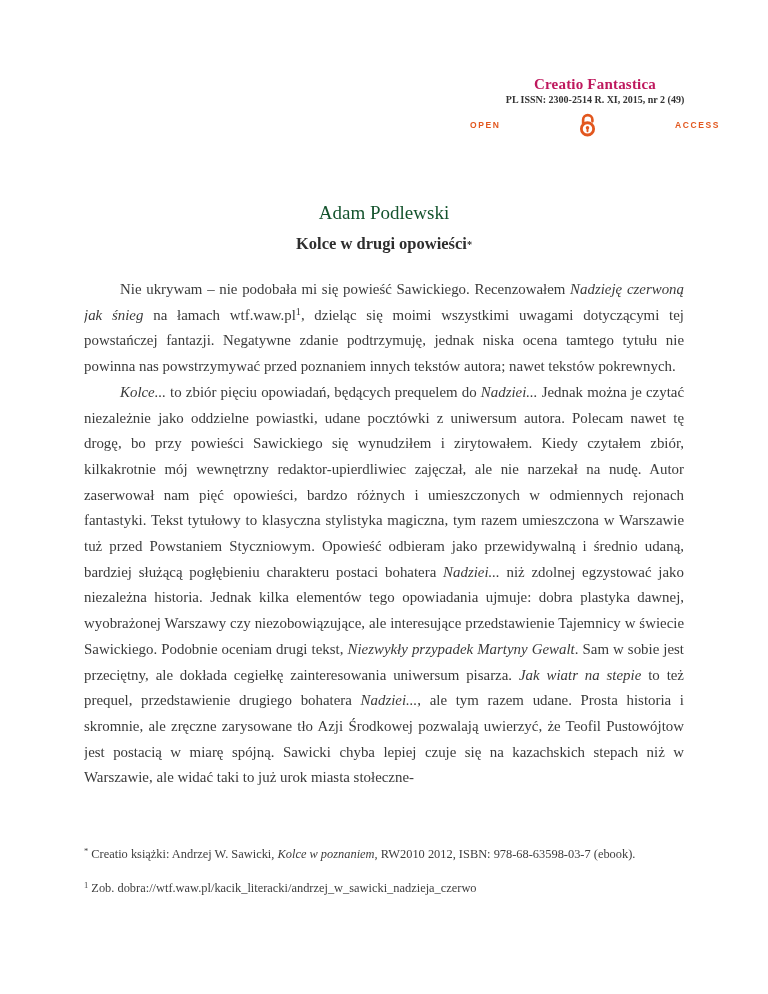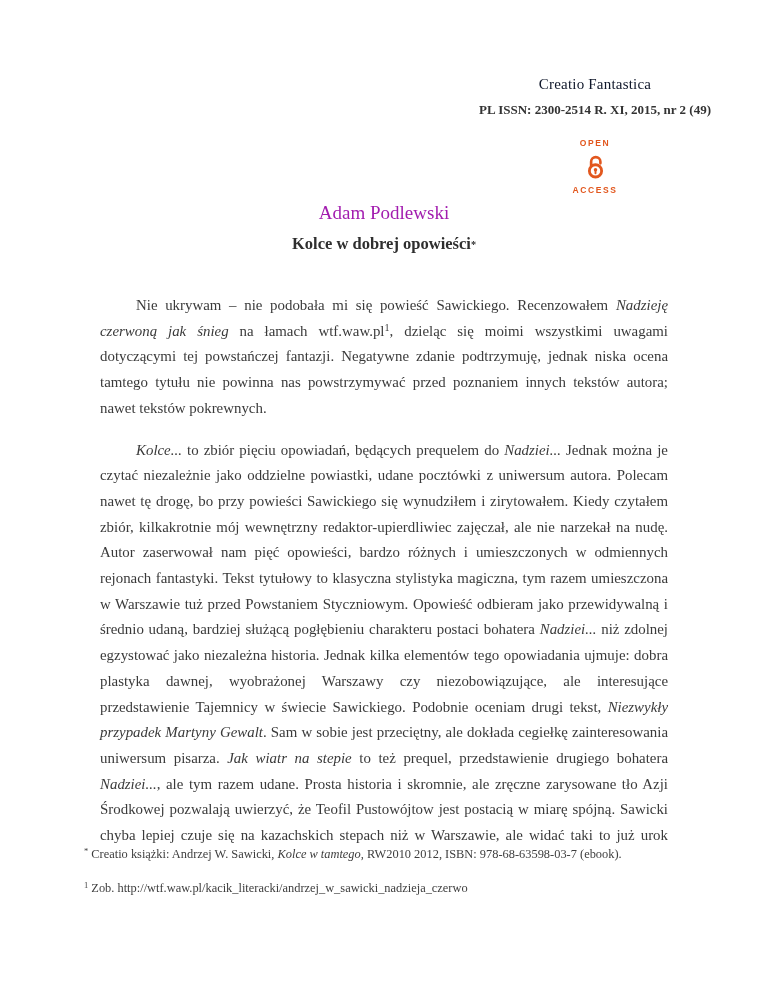--- a/index.html
+++ b/index.html
@@ -15,53 +15,53 @@
     font-family:"Liberation Serif","DejaVu Serif",serif;
     color:var(--ink);
     overflow:hidden;
   }
   
   .journal-header{
     position:absolute;top:76px;left:470px;width:250px;
     text-align:center;color:var(--ink-dark);
   }
   .journal-name{
-    font-size:15px;font-weight:normal;letter-spacing:.2px;color:#0f172a;
+    font-size:15px;font-weight:bold;letter-spacing:.2px;color:#be185d;
   }
   .issn-line{
-    font-size:13px;font-weight:bold;margin-top:9px;color:#333;
+    font-size:10px;font-weight:bold;margin-top:1px;color:#333;
     white-space:nowrap;
   }
   .oa-row{
-    margin-top:20px;display:flex;justify-content:space-between;align-items:center;gap:6px;flex-direction:column;
+    margin-top:7px;display:flex;justify-content:space-between;align-items:center;gap:6px;
   }
   .oa-label{
     font-family:"Liberation Sans","DejaVu Sans",sans-serif;
     font-size:8.5px;font-weight:bold;letter-spacing:1.6px;color:var(--accent);
   }
   .oa-lock{display:block;}
   
   .content{
     position:absolute;left:84px;top:202px;width:600px;
   }
   .article-author{
-    text-align:center;font-size:19px;color:#a21caf;margin:0;font-weight:normal;
+    text-align:center;font-size:19px;color:#14532d;margin:0;font-weight:normal;
   }
   .article-title{
     text-align:center;font-size:16.5px;font-weight:bold;color:#2e2e2e;
     margin:10px 0 0 0;
   }
   .article-title sup{font-size:62%;position:relative;top:-1px;}
   .body-text{
     margin-top:23px;
     font-size:14.9px;line-height:25.7px;
     text-align:justify;
     height:578px;overflow:hidden;
   }
-  .para{margin:16px;text-indent:36px;}
+  .para{margin:0;text-indent:36px;}
   em{font-style:italic;}
   sup{line-height:0;font-size:68%;vertical-align:baseline;position:relative;top:-0.45em;}
   
   .footnotes{
     position:absolute;left:84px;top:845px;width:600px;
     font-size:12.4px;line-height:19.5px;text-align:justify;color:#3d3d3d;
   }
   .footnote{margin:0;}
   .footnote + .footnote{margin-top:14px;}
 </style>
@@ -80,26 +80,26 @@
         <circle cx="12" cy="19" r="7" fill="none" stroke="var(--accent)" stroke-width="3.2"></circle>
         <circle cx="12" cy="17.6" r="2" fill="var(--accent)"></circle>
         <rect x="10.9" y="18.2" width="2.2" height="4.6" rx="1" fill="var(--accent)"></rect>
       </svg>
       <span class="oa-label">ACCESS</span>
     </div>
   </div>
 
   <div class="content">
     <p class="article-author">Adam Podlewski</p>
-    <h1 class="article-title"><span>Kolce w dobrej opowieści</span><sup>*</sup></h1>
+    <h1 class="article-title"><span>Kolce w drugi opowieści</span><sup>*</sup></h1>
 
     <div class="body-text">
       <p class="para"><span>Nie ukrywam – nie podobała mi się powieść Sawickiego. Recenzowałem </span><span><em>Nadzieję czerwoną jak śnieg</em></span><span> na łamach wtf.waw.pl</span><sup>1</sup><span>, dzieląc się moimi wszystkimi uwagami dotyczącymi tej powstańczej fantazji. Negatywne zdanie podtrzymuję, jednak niska ocena tamtego tytułu nie powinna nas powstrzymywać przed poznaniem innych tekstów autora; nawet tekstów pokrewnych.</span></p>
       <p class="para"><span><em>Kolce...</em></span><span> to zbiór pięciu opowiadań, będących prequelem do </span><span><em>Nadziei...</em></span><span> Jednak można je czytać niezależnie jako oddzielne powiastki, udane pocztówki z uniwersum autora. Polecam nawet tę drogę, bo przy powieści Sawickiego się wynudziłem i zirytowałem. Kiedy czytałem zbiór, kilkakrotnie mój wewnętrzny redaktor-upierdliwiec zajęczał, ale nie narzekał na nudę. Autor zaserwował nam pięć opowieści, bardzo różnych i umieszczonych w odmiennych rejonach fantastyki. Tekst tytułowy to klasyczna stylistyka magiczna, tym razem umieszczona w Warszawie tuż przed Powstaniem Styczniowym. Opowieść odbieram jako przewidywalną i średnio udaną, bardziej służącą pogłębieniu charakteru postaci bohatera </span><span><em>Nadziei...</em></span><span> niż zdolnej egzystować jako niezależna historia. Jednak kilka elementów tego opowiadania ujmuje: dobra plastyka dawnej, wyobrażonej Warszawy czy niezobowiązujące, ale interesujące przedstawienie Tajemnicy w świecie Sawickiego. Podobnie oceniam drugi tekst, </span><span><em>Niezwykły przypadek Martyny Gewalt</em></span><span>. Sam w sobie jest przeciętny, ale dokłada cegiełkę zainteresowania uniwersum pisarza. </span><span><em>Jak wiatr na stepie</em></span><span> to też prequel, przedstawienie drugiego bohatera </span><span><em>Nadziei...</em></span><span>, ale tym razem udane. Prosta historia i skromnie, ale zręczne zarysowane tło Azji Środkowej pozwalają uwierzyć, że Teofil Pustowójtow jest postacią w miarę spójną. Sawicki chyba lepiej czuje się na kazachskich stepach niż w Warszawie, ale widać taki to już urok miasta stołeczne-</span></p>
     </div>
   </div>
 
   <div class="footnotes">
-    <p class="footnote"><sup>*</sup><span> Creatio książki: Andrzej W. Sawicki, </span><span><em>Kolce w tamtego</em></span><span>, RW2010 2012, ISBN: 978-68-63598-03-7 (ebook).</span></p>
-    <p class="footnote"><sup>1</sup><span> Zob. http://wtf.waw.pl/kacik_literacki/andrzej_w_sawicki_nadzieja_czerwo</span></p>
+    <p class="footnote"><sup>*</sup><span> Creatio książki: Andrzej W. Sawicki, </span><span><em>Kolce w poznaniem</em></span><span>, RW2010 2012, ISBN: 978-68-63598-03-7 (ebook).</span></p>
+    <p class="footnote"><sup>1</sup><span> Zob. dobra://wtf.waw.pl/kacik_literacki/andrzej_w_sawicki_nadzieja_czerwo</span></p>
   </div>
 
 </div>
 
 </body></html>

